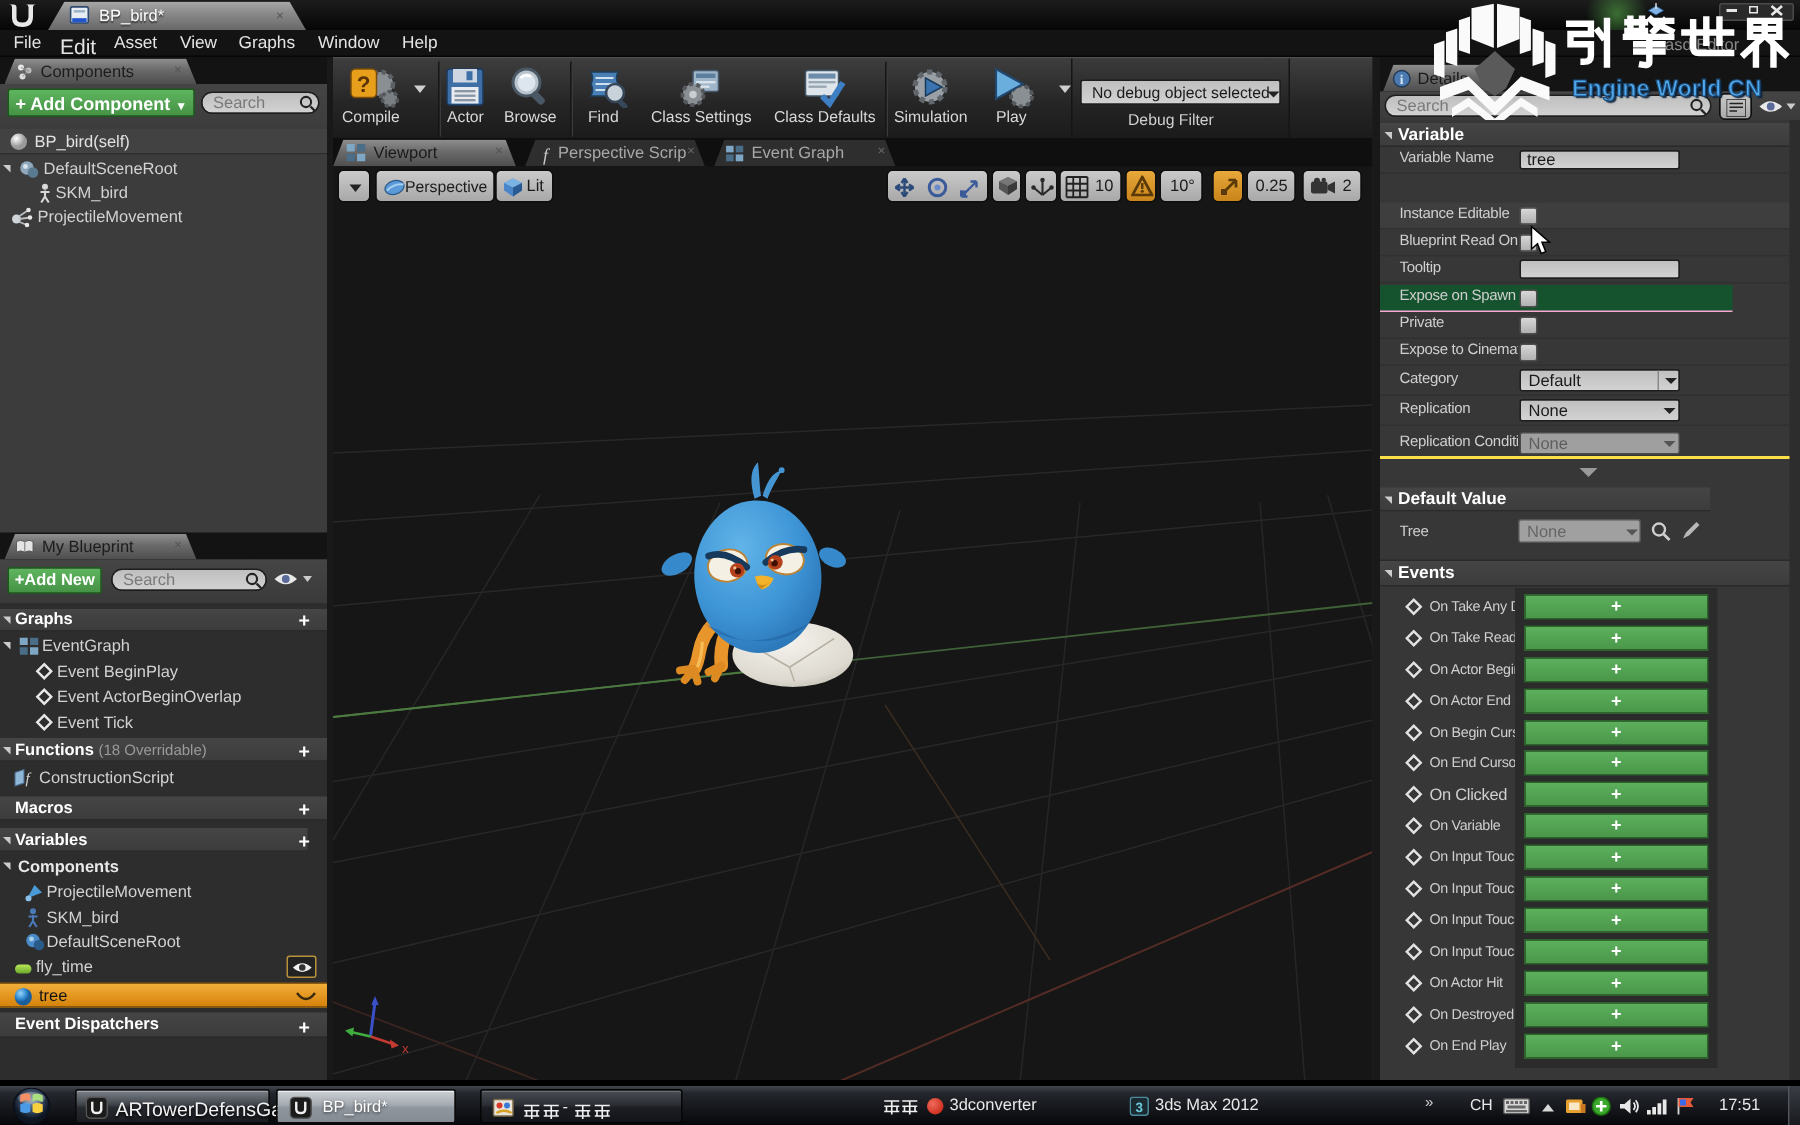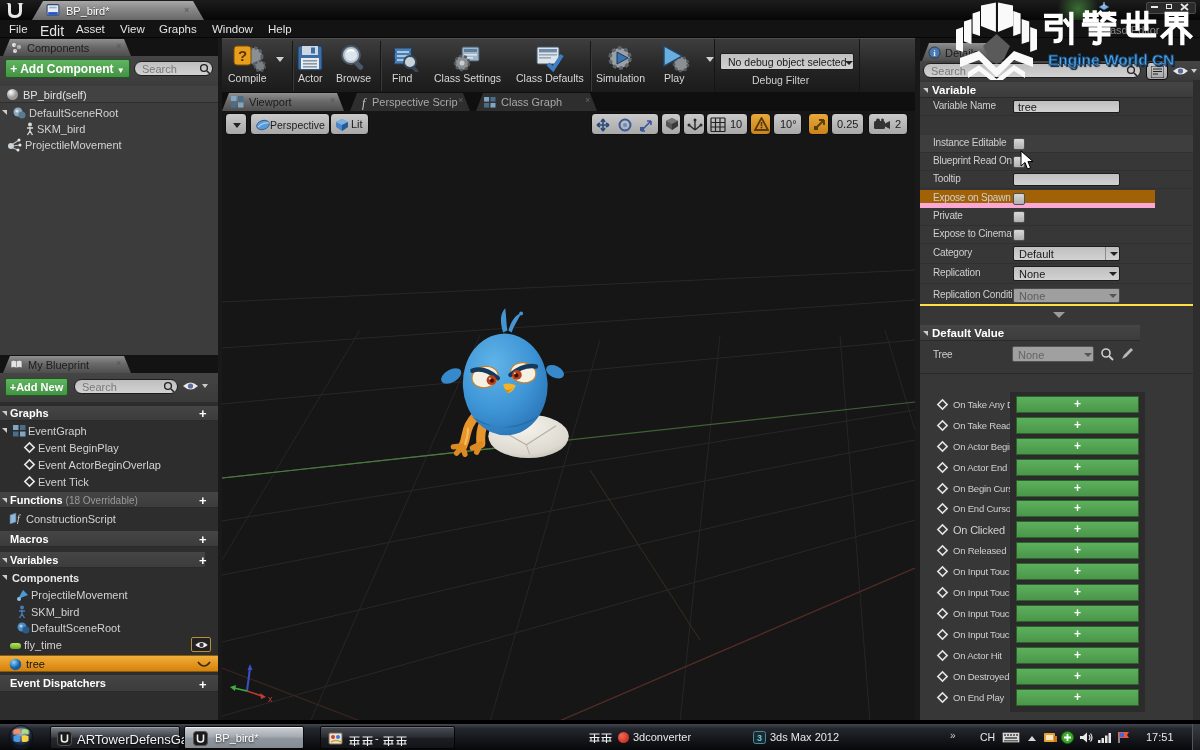--- a/index.html
+++ b/index.html
@@ -326,21 +326,21 @@
   <span class="abs" style="left:22px;top:3px">Perspective Scrip</span>
       <span class="abs" style="left:108px;top:2px;color:#666;font-size:9px">×</span>
  </div>
  <div class="itab" style="left:254px;top:1px;width:121px;height:18px">
   <svg class="abs" style="left:8px;top:4px" width="12" height="11" viewBox="0 0 13 12">
         <rect x="0" y="0" width="5.5" height="5" fill="#7da7c4"></rect>
         <rect x="7" y="0" width="5.5" height="5" fill="#4a6e88"></rect>
         <rect x="0" y="6.5" width="5.5" height="5" fill="#4a6e88"></rect>
         <rect x="7" y="6.5" width="5.5" height="5" fill="#7da7c4"></rect>
       </svg>
-  <span class="abs" style="left:25px;top:3px">Class Graph</span>
+  <span class="abs" style="left:25px;top:3px">Event Graph</span>
       <span class="abs" style="left:109px;top:2px;color:#666;font-size:9px">×</span>
  </div>
  <svg class="abs" style="left:0;top:19px" width="693" height="609" viewBox="0 0 693 609">
   <g stroke="#282828" stroke-width="1">
    <line x1="0" y1="191" x2="693" y2="159"></line>
         <line x1="0" y1="237" x2="693" y2="189"></line>
    <line x1="0" y1="293" x2="693" y2="229"></line>
         <line x1="0" y1="410" x2="693" y2="299"></line>
    <line x1="0" y1="464" x2="693" y2="329"></line>
         <line x1="0" y1="531" x2="693" y2="369"></line>
@@ -536,21 +536,21 @@
  <div class="abs" style="left:0;top:115px;width:280px;height:18px;background:#373737;border-bottom:1px solid #303030">
   <span class="lbl" style="left:13px;top:2px">Blueprint Read Onl</span>
   <div class="cb" style="left:93px;top:3px"></div>
  </div>
  <div class="abs" style="left:0;top:133px;width:280px;height:18px;background:#373737;border-bottom:1px solid #303030">
   <span class="lbl" style="left:13px;top:2px">Tooltip</span>
   <div class="inp" style="left:93px;top:2px;width:107px;height:13px">
         <span class="abs" style="left:4px;top:0px"></span>
       </div>
  </div>
- <div class="abs" style="left:0;top:152px;width:235px;height:18px;background:#a16207;border-bottom:5px solid #f9a8d4">
+ <div class="abs" style="left:0;top:152px;width:235px;height:18px;background:#14532d;border-bottom:1px solid #f9a8d4">
   <span class="lbl" style="left:13px;top:2px">Expose on Spawn</span>
   <div class="cb" style="left:93px;top:3px"></div>
  </div>
  <div class="abs" style="left:0;top:170px;width:280px;height:18px;background:#373737;border-bottom:1px solid #303030">
   <span class="lbl" style="left:13px;top:2px">Private</span>
   <div class="cb" style="left:93px;top:3px"></div>
  </div>
  <div class="abs" style="left:0;top:188px;width:280px;height:18px;background:#373737;border-bottom:1px solid #303030">
   <span class="lbl" style="left:13px;top:2px">Expose to Cinemat</span>
   <div class="cb" style="left:93px;top:3px"></div>
@@ -590,20 +590,24 @@
         <div class="tri" style="left:71px;top:6px;border-left:4px solid transparent;border-right:4px solid transparent;border-top:4px solid #555"></div>
       </div>
   <svg class="abs" style="left:180px;top:6px" width="14" height="14" viewBox="0 0 14 14">
         <circle cx="6" cy="6" r="4" fill="none" stroke="#cfcfcf" stroke-width="1.6"></circle>
         <path d="M9 9 L13 13" stroke="#cfcfcf" stroke-width="1.8"></path>
       </svg>
   <svg class="abs" style="left:200px;top:6px" width="14" height="14" viewBox="0 0 14 14">
         <path d="M2 12 L4 8 L11 1 L13 3 L6 10 Z" fill="#b9b9b9"></path>
       </svg>
  </div>
+ <div class="hdr" style="left:0;top:336px;width:280px;height:17px">
+      <span class="abs" style="left:12px;top:2px;font-size:11.5px">Events</span>
+      <div class="tri" style="left:3px;top:6px;border-top:5px solid #ccc;border-left:5px solid transparent"></div>
+    </div>
  <div class="abs" style="left:90px;top:354px;width:135px;height:320px;background:#2b2b2b"></div>
  <svg class="abs" style="left:16px;top:360px" width="13" height="13" viewBox="0 0 13 13">
       <rect x="3.2" y="3.2" width="6.6" height="6.6" transform="rotate(45 6.5 6.5)" fill="none" stroke="#e2e2e2" stroke-width="1.6"></rect>
     </svg>
  <span class="lbl" style="left:33px;top:361px;font-size:9.5px;width:57px">On Take Any D</span>
  <div class="abs" style="left:96px;top:358px;width:123px;height:17px;background:linear-gradient(#5cb05c,#4a964a);border:1px solid #2b632b;text-align:center;color:#fff;font-weight:bold;font-size:12px;line-height:15px">+</div>
  <svg class="abs" style="left:16px;top:381px" width="13" height="13" viewBox="0 0 13 13">
       <rect x="3.2" y="3.2" width="6.6" height="6.6" transform="rotate(45 6.5 6.5)" fill="none" stroke="#e2e2e2" stroke-width="1.6"></rect>
     </svg>
  <span class="lbl" style="left:33px;top:382px;font-size:9.5px;width:57px">On Take Read</span>
@@ -629,21 +633,21 @@
  <span class="lbl" style="left:33px;top:465px;font-size:9.5px;width:57px">On End Cursor</span>
  <div class="abs" style="left:96px;top:462px;width:123px;height:17px;background:linear-gradient(#5cb05c,#4a964a);border:1px solid #2b632b;text-align:center;color:#fff;font-weight:bold;font-size:12px;line-height:15px">+</div>
  <svg class="abs" style="left:16px;top:485px" width="13" height="13" viewBox="0 0 13 13">
       <rect x="3.2" y="3.2" width="6.6" height="6.6" transform="rotate(45 6.5 6.5)" fill="none" stroke="#e2e2e2" stroke-width="1.6"></rect>
     </svg>
  <span class="lbl" style="left:33px;top:486px;font-size:11px;width:57px">On Clicked</span>
  <div class="abs" style="left:96px;top:483px;width:123px;height:17px;background:linear-gradient(#5cb05c,#4a964a);border:1px solid #2b632b;text-align:center;color:#fff;font-weight:bold;font-size:12px;line-height:15px">+</div>
  <svg class="abs" style="left:16px;top:506px" width="13" height="13" viewBox="0 0 13 13">
       <rect x="3.2" y="3.2" width="6.6" height="6.6" transform="rotate(45 6.5 6.5)" fill="none" stroke="#e2e2e2" stroke-width="1.6"></rect>
     </svg>
- <span class="lbl" style="left:33px;top:507px;font-size:9.5px;width:57px">On Released</span>
+ <span class="lbl" style="left:33px;top:507px;font-size:9.5px;width:57px">On Variable</span>
  <div class="abs" style="left:96px;top:504px;width:123px;height:17px;background:linear-gradient(#5cb05c,#4a964a);border:1px solid #2b632b;text-align:center;color:#fff;font-weight:bold;font-size:12px;line-height:15px">+</div>
  <svg class="abs" style="left:16px;top:527px" width="13" height="13" viewBox="0 0 13 13">
       <rect x="3.2" y="3.2" width="6.6" height="6.6" transform="rotate(45 6.5 6.5)" fill="none" stroke="#e2e2e2" stroke-width="1.6"></rect>
     </svg>
  <span class="lbl" style="left:33px;top:528px;font-size:9.5px;width:57px">On Input Touch</span>
  <div class="abs" style="left:96px;top:525px;width:123px;height:17px;background:linear-gradient(#5cb05c,#4a964a);border:1px solid #2b632b;text-align:center;color:#fff;font-weight:bold;font-size:12px;line-height:15px">+</div>
  <svg class="abs" style="left:16px;top:548px" width="13" height="13" viewBox="0 0 13 13">
       <rect x="3.2" y="3.2" width="6.6" height="6.6" transform="rotate(45 6.5 6.5)" fill="none" stroke="#e2e2e2" stroke-width="1.6"></rect>
     </svg>
  <span class="lbl" style="left:33px;top:549px;font-size:9.5px;width:57px">On Input Touch</span>

